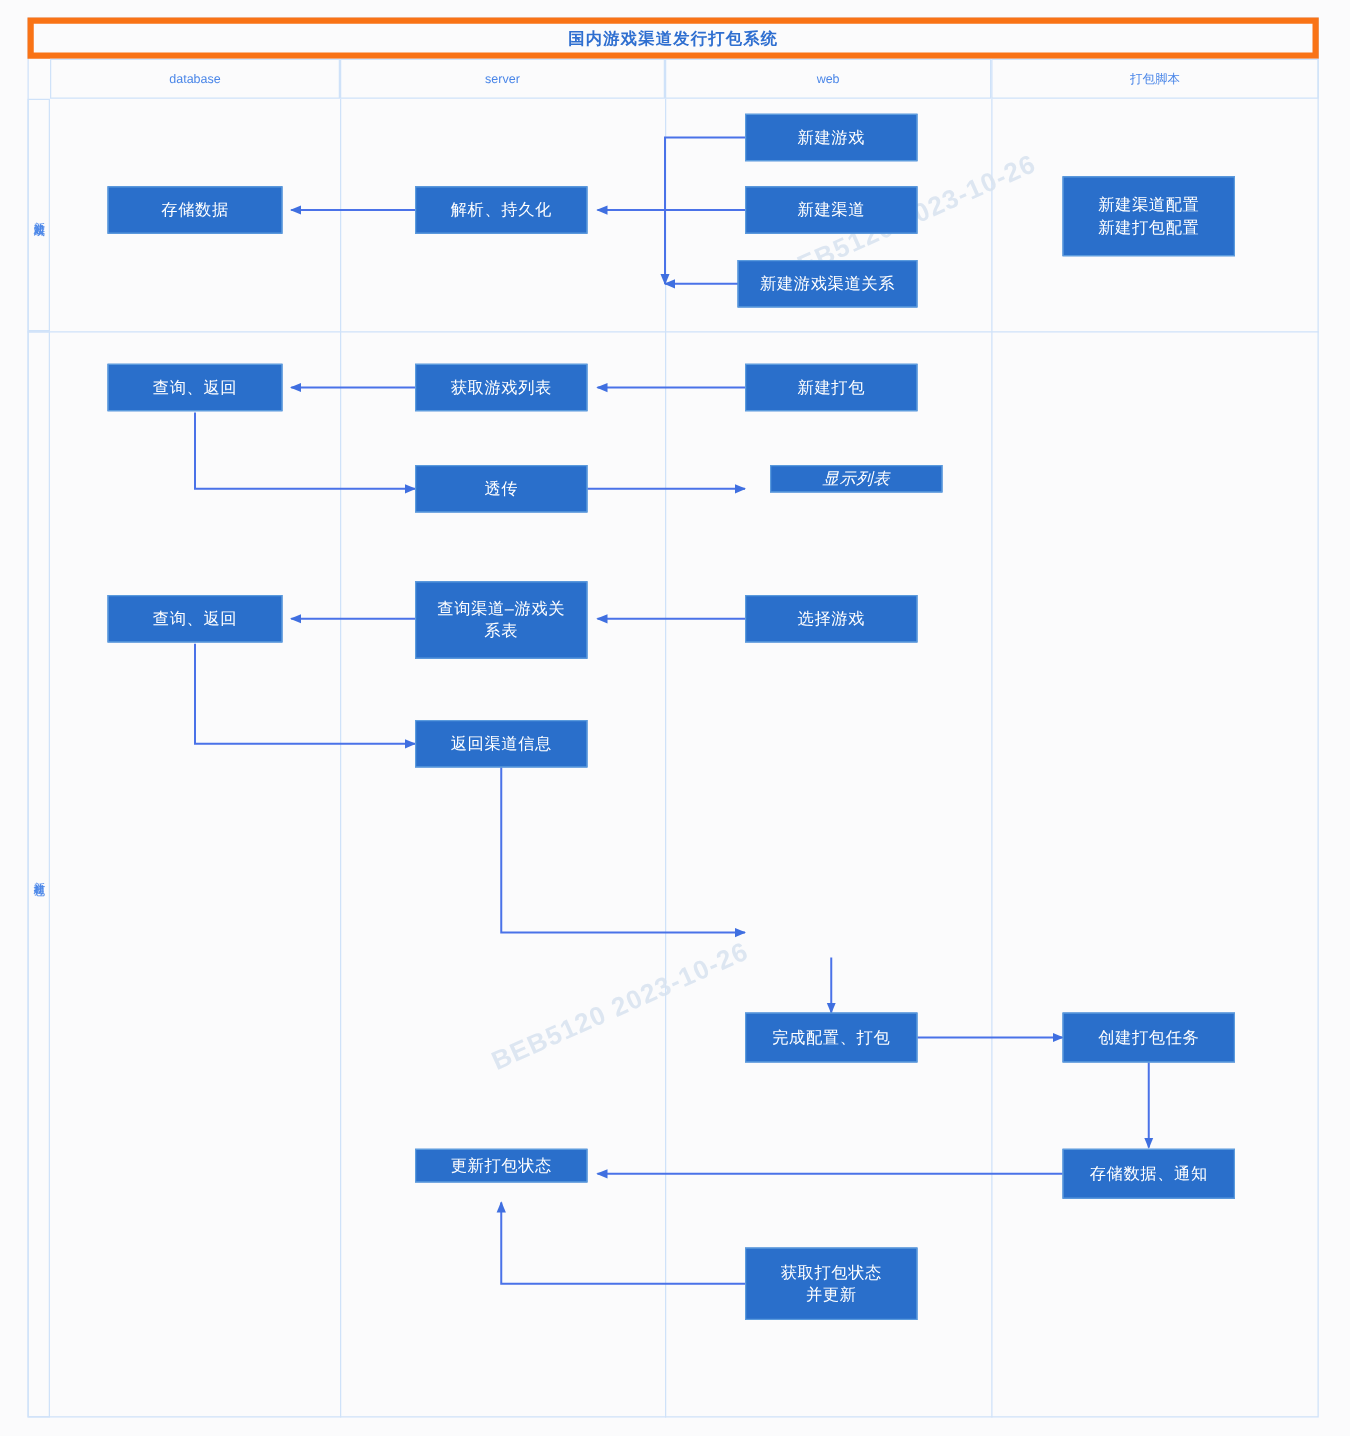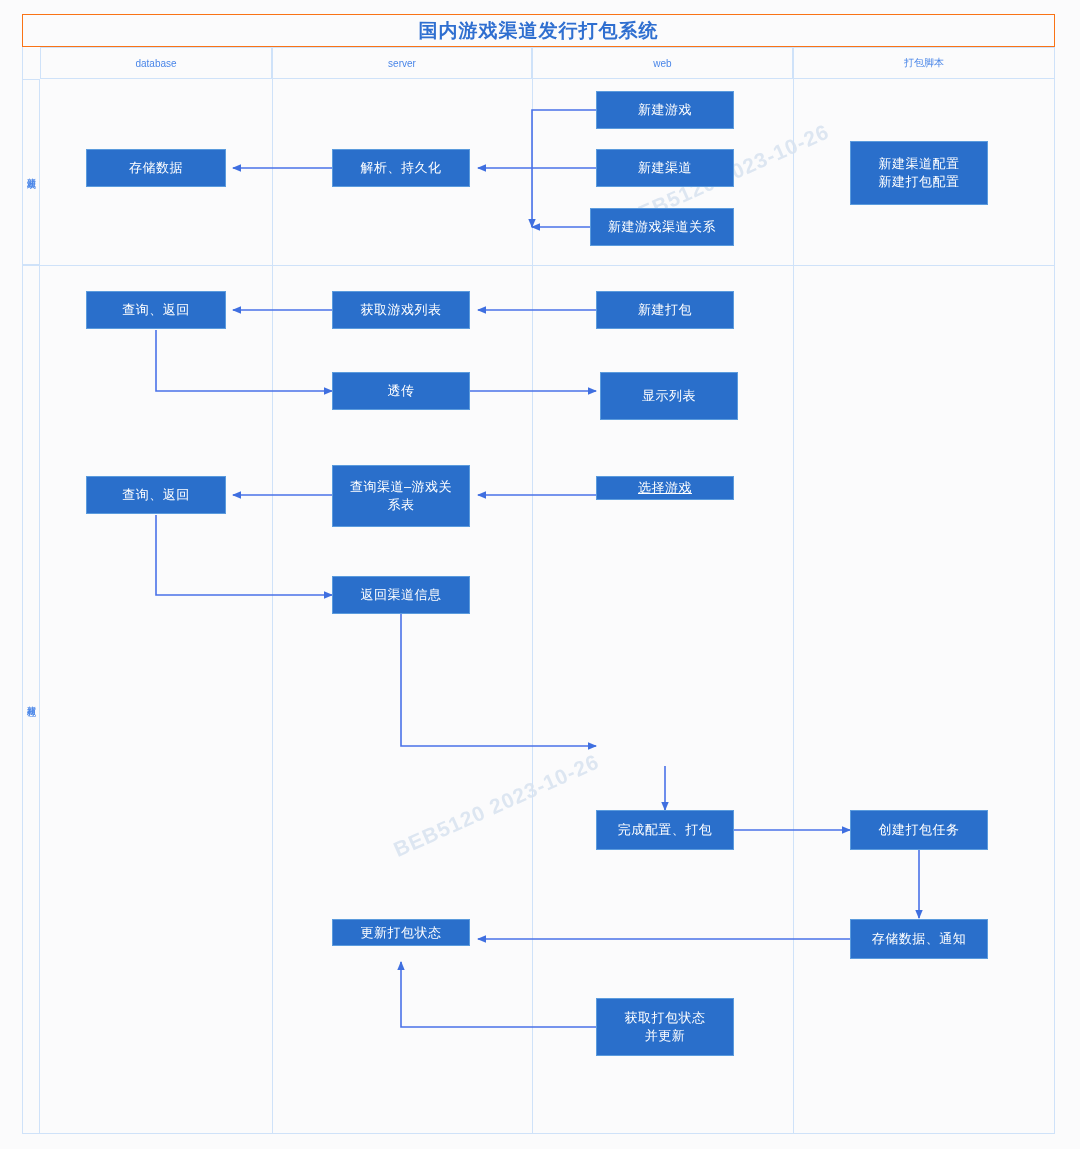--- a/index.html
+++ b/index.html
@@ -19,24 +19,24 @@
     box-sizing:border-box;
     background:transparent;
   }
   .grid-line{position:absolute;background:#cfe2f9;}
   .v-line{width:1px;}
   .h-line{height:1px;}
 
   .title-bar{
     position:absolute;
     left:22px;top:14px;width:1033px;height:33px;
-    border:1px solid #f97316;
-    box-sizing:border-box;
-    display:flex;align-items:center;justify-content:center;
-    color:#2f6fd0;font-size:19px;font-weight:bold;
+    border:5px solid #f97316;
+    box-sizing:border-box;
+    display:flex;align-items:center;justify-content:center;
+    color:#2f6fd0;font-size:13px;font-weight:bold;
     letter-spacing:1px;
   }
   .col-head{
     position:absolute;top:47px;height:32px;
     border:1px solid #cfe2f9;
     box-sizing:border-box;
     display:flex;align-items:center;justify-content:center;
     color:#4a86e8;font-size:10px;
   }
   .col-head.cjk{font-weight:normal;}
@@ -176,23 +176,23 @@
 新建打包配置</div>
 
   <div class="node" style="left:596px;top:291px;width:138px;height:38px;">新建打包</div>
 
   <div class="node" style="left:332px;top:291px;width:138px;height:38px;">获取游戏列表</div>
 
   <div class="node" style="left:86px;top:291px;width:140px;height:38px;">查询、返回</div>
 
   <div class="node" style="left:332px;top:372px;width:138px;height:38px;">透传</div>
 
-  <div class="node" style="left:600px;top:372px;width:138px;height:48px;">显示列表</div>
-
-  <div class="node" style="left:596px;top:476px;width:138px;height:24px;text-decoration:underline;">选择游戏</div>
+  <div class="node" style="left:616px;top:372px;width:138px;height:22px;font-style:italic;">显示列表</div>
+
+  <div class="node" style="left:596px;top:476px;width:138px;height:38px;">选择游戏</div>
 
   <div class="node" style="left:332px;top:465px;width:138px;height:62px;">查询渠道–游戏关
 系表</div>
 
   <div class="node" style="left:86px;top:476px;width:140px;height:38px;">查询、返回</div>
 
   <div class="node" style="left:332px;top:576px;width:138px;height:38px;">返回渠道信息</div>
 
 
   <div class="node" style="left:850px;top:810px;width:138px;height:40px;">创建打包任务</div>

